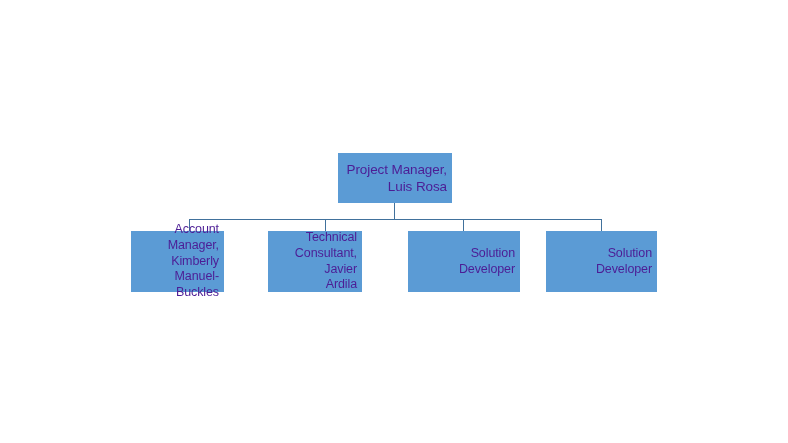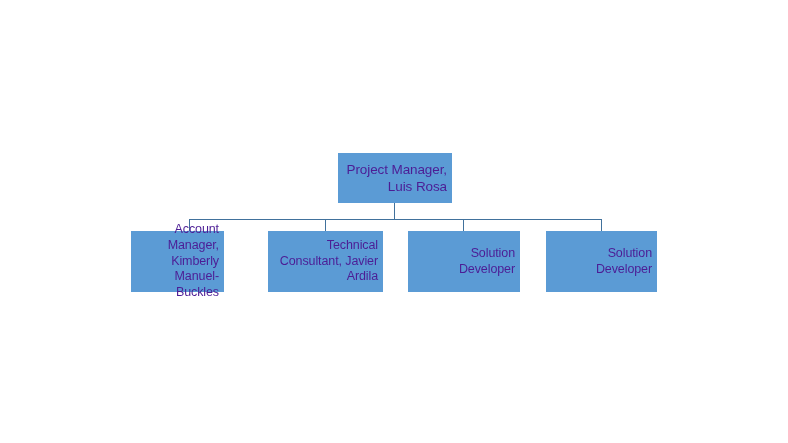--- a/index.html
+++ b/index.html
@@ -48,21 +48,21 @@
   .node-c1 {
     left: 131px;
     top: 231px;
     width: 93px;
     height: 61px;
     font-size: 12.5px;
   }
   .node-c2 {
     left: 268px;
     top: 231px;
-    width: 115px;
+    width: 94px;
     height: 61px;
     font-size: 12.5px;
   }
   .node-c3 {
     left: 408px;
     top: 231px;
     width: 112px;
     height: 61px;
     font-size: 12.5px;
   }

